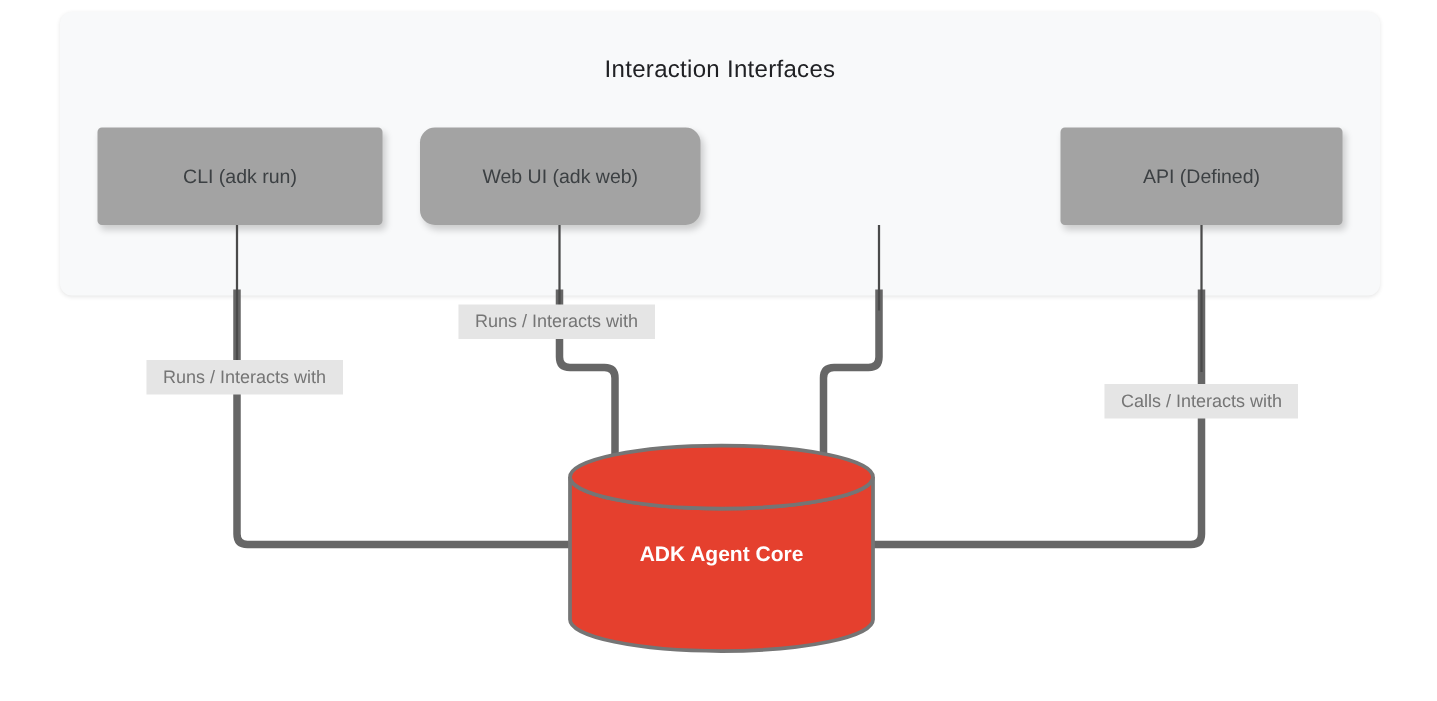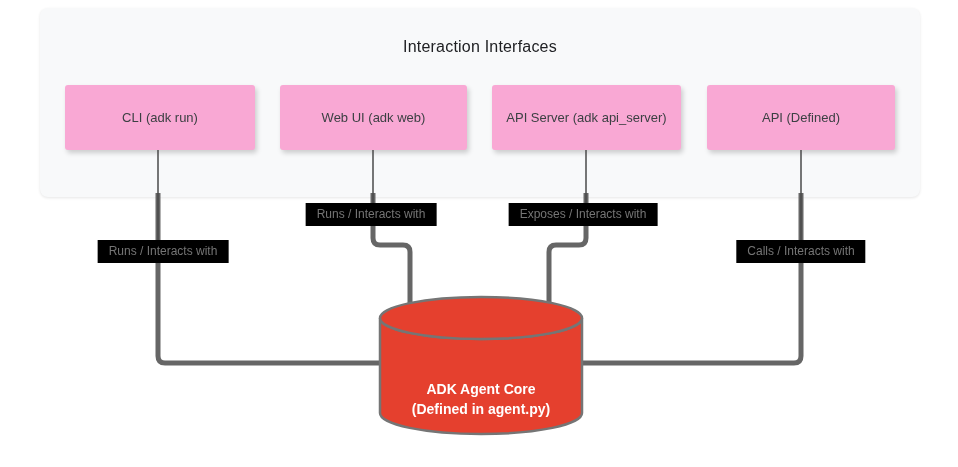--- a/index.html
+++ b/index.html
@@ -18,72 +18,69 @@
   }
   .group-title {
     position: absolute; top: 30px; left: 0; width: 100%;
     text-align: center; font-size: 16px; font-weight: 500; color: #202124;
     letter-spacing: 0.2px;
   }
 
   
   .node {
     position: absolute; top: 77px; height: 65px;
-    background: #f9a8d4; border-radius: 3px;
+    background: #a3a3a3; border-radius: 3px;
     box-shadow: 2px 3px 5px rgba(0,0,0,0.18);
     display: flex; align-items: center; justify-content: center;
     font-size: 13px; color: #3C4043;
   }
   .node-cli        { left: 25px;  width: 190px; }
-  .node-web-ui     { left: 240px; width: 187px; }
+  .node-web-ui     { left: 240px; width: 187px; border-radius: 10px; }
   .node-api-server { left: 452px; width: 189px; }
   .node-api-python { left: 667px; width: 188px; }
 
   
   .edges { position: absolute; left: 0; top: 0; z-index: 2; }
 
   
   .edge-label {
     position: absolute; z-index: 3;
     transform: translateX(-50%);
-    background: #000000; color: #757575;
+    background: #e5e5e5; color: #757575;
     font-size: 12px; line-height: 13px;
     padding: 5px 11px; white-space: nowrap;
   }
   .lbl-row-low  { top: 240px; }
   .lbl-row-high { top: 203px; }
   .lbl-cli  { left: 163px; }
   .lbl-web  { left: 371px; }
   .lbl-api-server { left: 583px; }
-  .lbl-api-python { left: 801px; }
+  .lbl-api-python { left: 801px; margin-top: 16px; }
 
   
   .core-label {
-    position: absolute; left: 481px; top: 379px; z-index: 3;
+    position: absolute; left: 481px; top: 359px; z-index: 3;
     transform: translateX(-50%);
     color: #ffffff; font-size: 14px; font-weight: bold;
     line-height: 20px; text-align: center; white-space: nowrap;
   }
 </style>
 </head>
 <body>
 
 <div class="canvas">
 
   <div class="group">
     <div class="group-title">Interaction Interfaces</div>
 
     <div class="node node-cli">
       <span>CLI (adk run)</span>
     </div>
     <div class="node node-web-ui">
       <span>Web UI (adk web)</span>
-    </div>
-    <div class="node node-api-server">
-      <span>API Server (adk api_server)</span>
     </div>
     <div class="node node-api-python">
       <span>API (Defined)</span>
     </div>
   </div>
 
   <svg class="edges" width="958" height="467" viewBox="0 0 958 467">
 
     <g fill="none" stroke-width="5">
       <path d="M158,193 L158,356 Q158,363 165,363 L390,363" stroke="#666666"></path>
@@ -100,21 +97,19 @@
     </g>
 
     <g>
       <path stroke="#757575" stroke-width="2.5" d="M380,318 L380,413 A101,21 0 0 0 582,413 L582,318 A101,21 0 0 1 380,318 Z" fill="#E5402E"></path>
       <ellipse stroke="#757575" stroke-width="2.5" cx="481" cy="318" rx="101" ry="21" fill="#E5402E"></ellipse>
     </g>
   </svg>
 
   <div class="edge-label lbl-row-low lbl-cli">Runs / Interacts with</div>
   <div class="edge-label lbl-row-high lbl-web">Runs / Interacts with</div>
-  <div class="edge-label lbl-row-high lbl-api-server">Exposes / Interacts with</div>
   <div class="edge-label lbl-row-low lbl-api-python">Calls / Interacts with</div>
 
   <div class="core-label">
     <div>ADK Agent Core</div>
-    <div>(Defined in agent.py)</div>
   </div>
 
 </div>
 
 </body></html>

